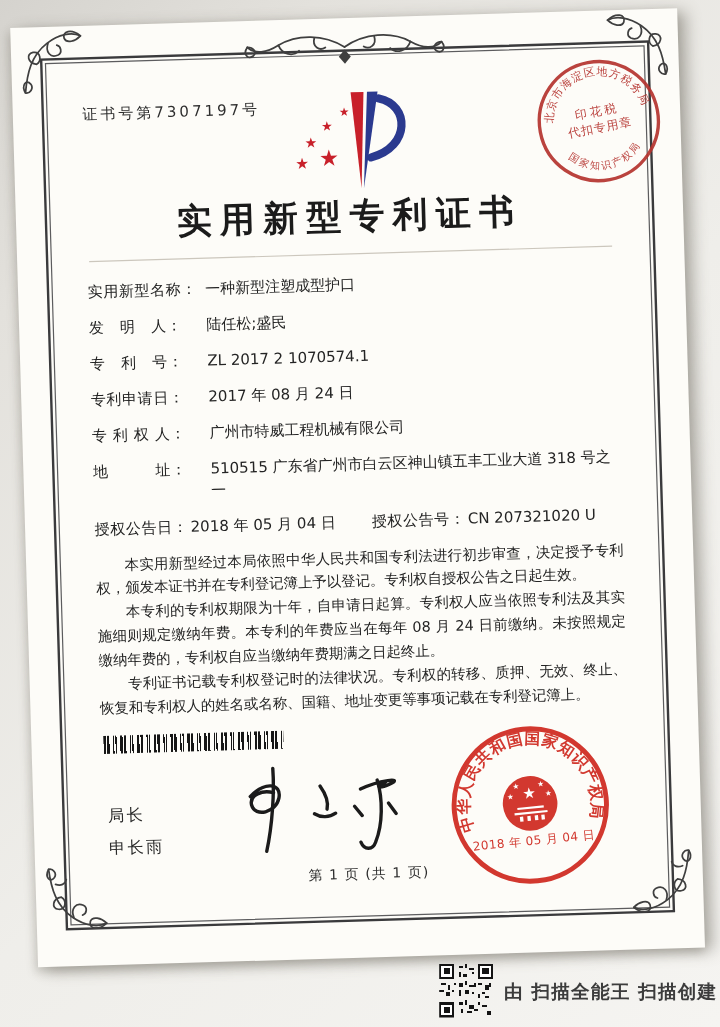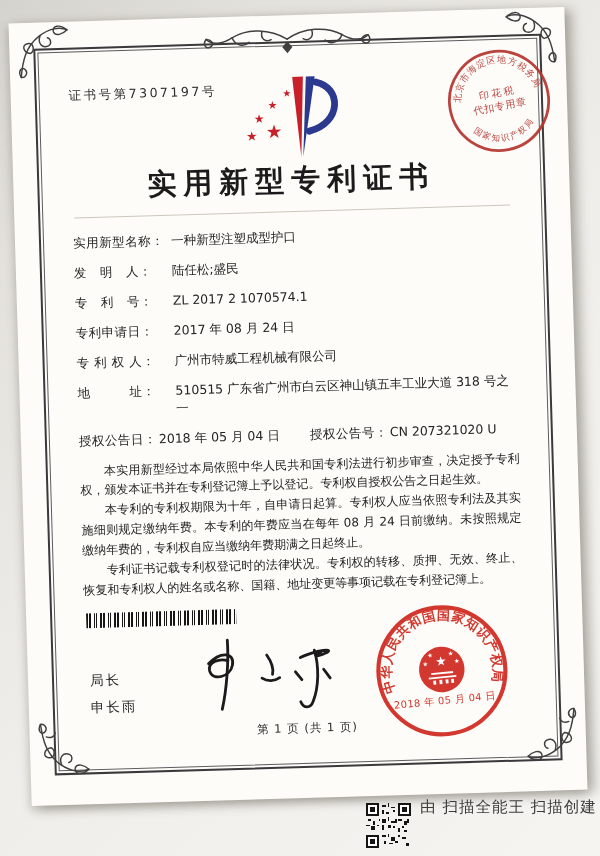--- a/index.html
+++ b/index.html
@@ -45,21 +45,21 @@
   
   .lower{position:relative;margin-top:6px;height:116px;}
   .barcode{position:absolute;left:2px;top:6px;width:150px;height:15px;
     background:repeating-linear-gradient(90deg,#161616 0 2px,#fdfcf8 2px 3px,#161616 3px 5px,#fdfcf8 5px 8px,#161616 8px 9px,#fdfcf8 9px 10px,#161616 10px 11px,#fdfcf8 11px 14px);}
   .signer{position:absolute;left:4px;top:60px;font-size:13.5px;line-height:2;letter-spacing:2px;color:#2a2a2a;}
   .signature{position:absolute;left:90px;top:30px;width:172px;height:84px;}
   .office-seal{position:absolute;left:287px;top:5px;width:138px;height:138px;transform:rotate(-4deg);opacity:.93;}
   .page-footer{margin-top:4px;text-align:center;font-size:11.5px;letter-spacing:1px;color:#2c2c2c;}
   
   .qr{position:absolute;left:366px;top:803px;width:45px;height:45px;}
-  .scan-caption{position:absolute;left:420px;top:797px;font-size:15.5px;color:#3c3c3c;letter-spacing:1px;}
+  .scan-caption{position:absolute;left:420px;top:817px;font-size:15.5px;color:#3c3c3c;letter-spacing:1px;font-weight:bold;}
 </style>
 </head>
 <body>
 
 <div class="scan">
 
   <div class="page">
 
     <div class="frame">
       <div class="frame-in"></div>

